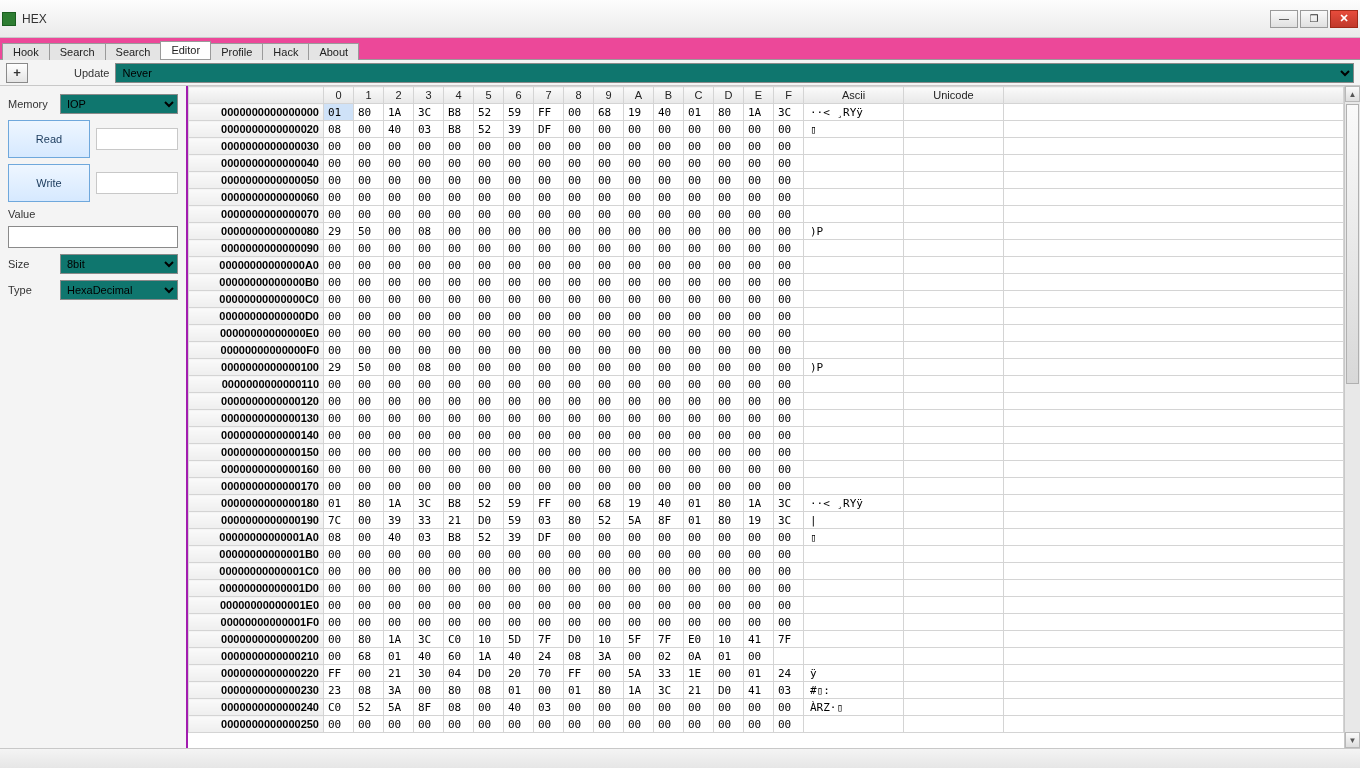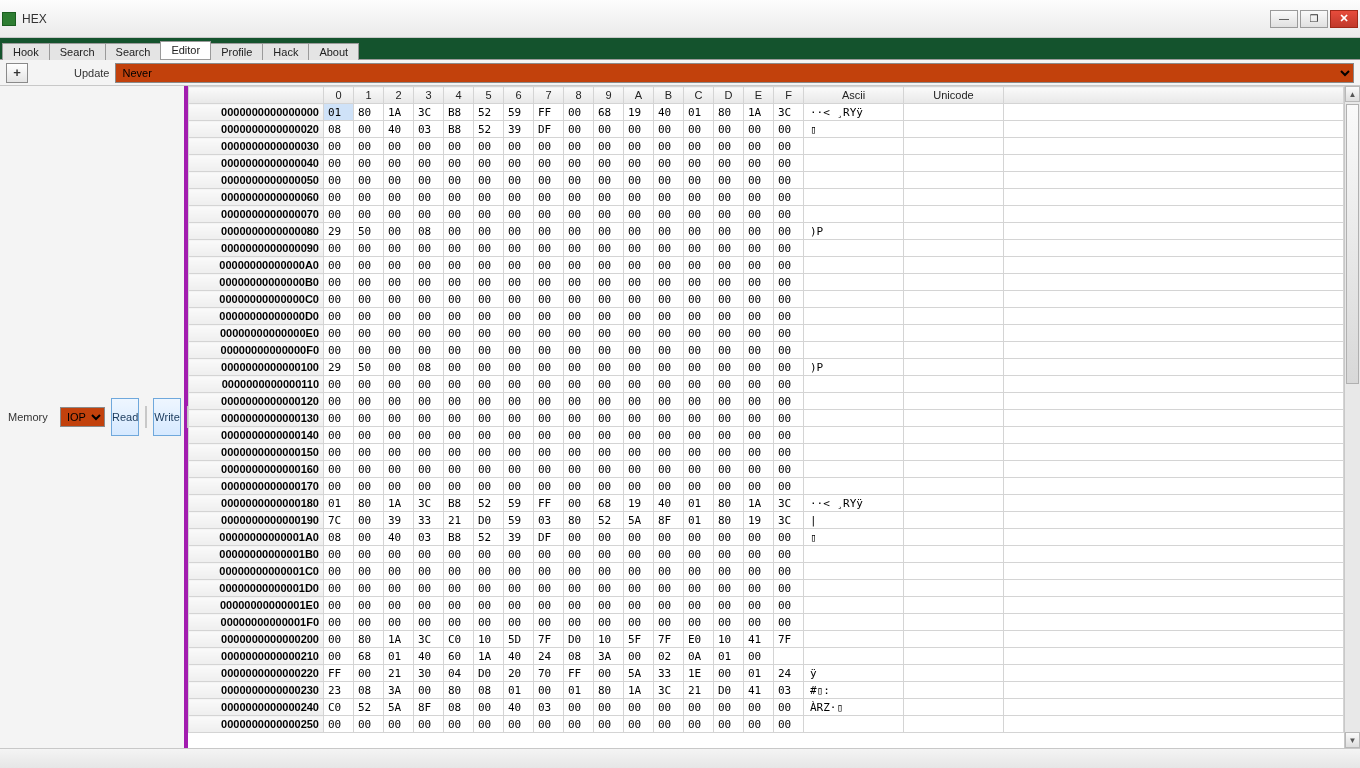--- a/index.html
+++ b/index.html
@@ -32,21 +32,21 @@
 .win-btn {
   width:28px; height:18px;
   border:1px solid #9a9a9a;
   background:linear-gradient(#fafafa,#e0e0e0);
   display:flex; align-items:center; justify-content:center;
   font-size:10px; color:#333;
 }
 .win-btn.close { background:linear-gradient(#e74c3c,#c0392b); color:#fff; border-color:#a02818; font-weight:bold; font-size:11px;}
 .tabbar {
   height:22px;
-  background:#14532d;
+  background:#ec4899;
   border-bottom:1px solid #9a9a9a;
   display:flex;
   align-items:flex-end;
   padding:0 2px;
 }
 .tab {
   border:1px solid #9a9a9a;
   border-bottom:none;
   background:#e4e4e4;
   padding:2px 10px;
@@ -70,38 +70,38 @@
   width:22px;height:20px;
   border:1px solid #8a8a8a;
   background:linear-gradient(#fff,#e4e4e4);
   display:flex;align-items:center;justify-content:center;
   font-size:13px;font-weight:bold;color:#333;
 }
 .toolbar .label { color:#333;margin-left:40px; }
 .toolbar select, select.dd {
   height:20px;
   border:1px solid #8a8a8a;
-  background:#c2410c;
+  background:#0f766e;
   font-size:11px;
   padding:0 2px;
 }
 .toolbar select.wide { flex:1; }
 .main {
   flex:1;
   display:flex;
   overflow:hidden;
   background:#fff;
 }
 .sidebar {
   width:188px;
   background:#f4f4f4;
-  border-right:4px solid #a21caf;
+  border-right:2px solid #a21caf;
   padding:8px;
   display:flex;
-  flex-direction:row;
+  flex-direction:column;
   gap:6px;
 }
 .sidebar .row { display:flex; align-items:center; gap:6px; }
 .sidebar .lbl { width:46px; color:#333; }
 .sidebar select.dd { flex:1; }
 .sidebar .btn {
   flex:1;
   height:38px;
   border:1px solid #6fa8dc;
   background:linear-gradient(#eef6ff,#d6e9ff);

